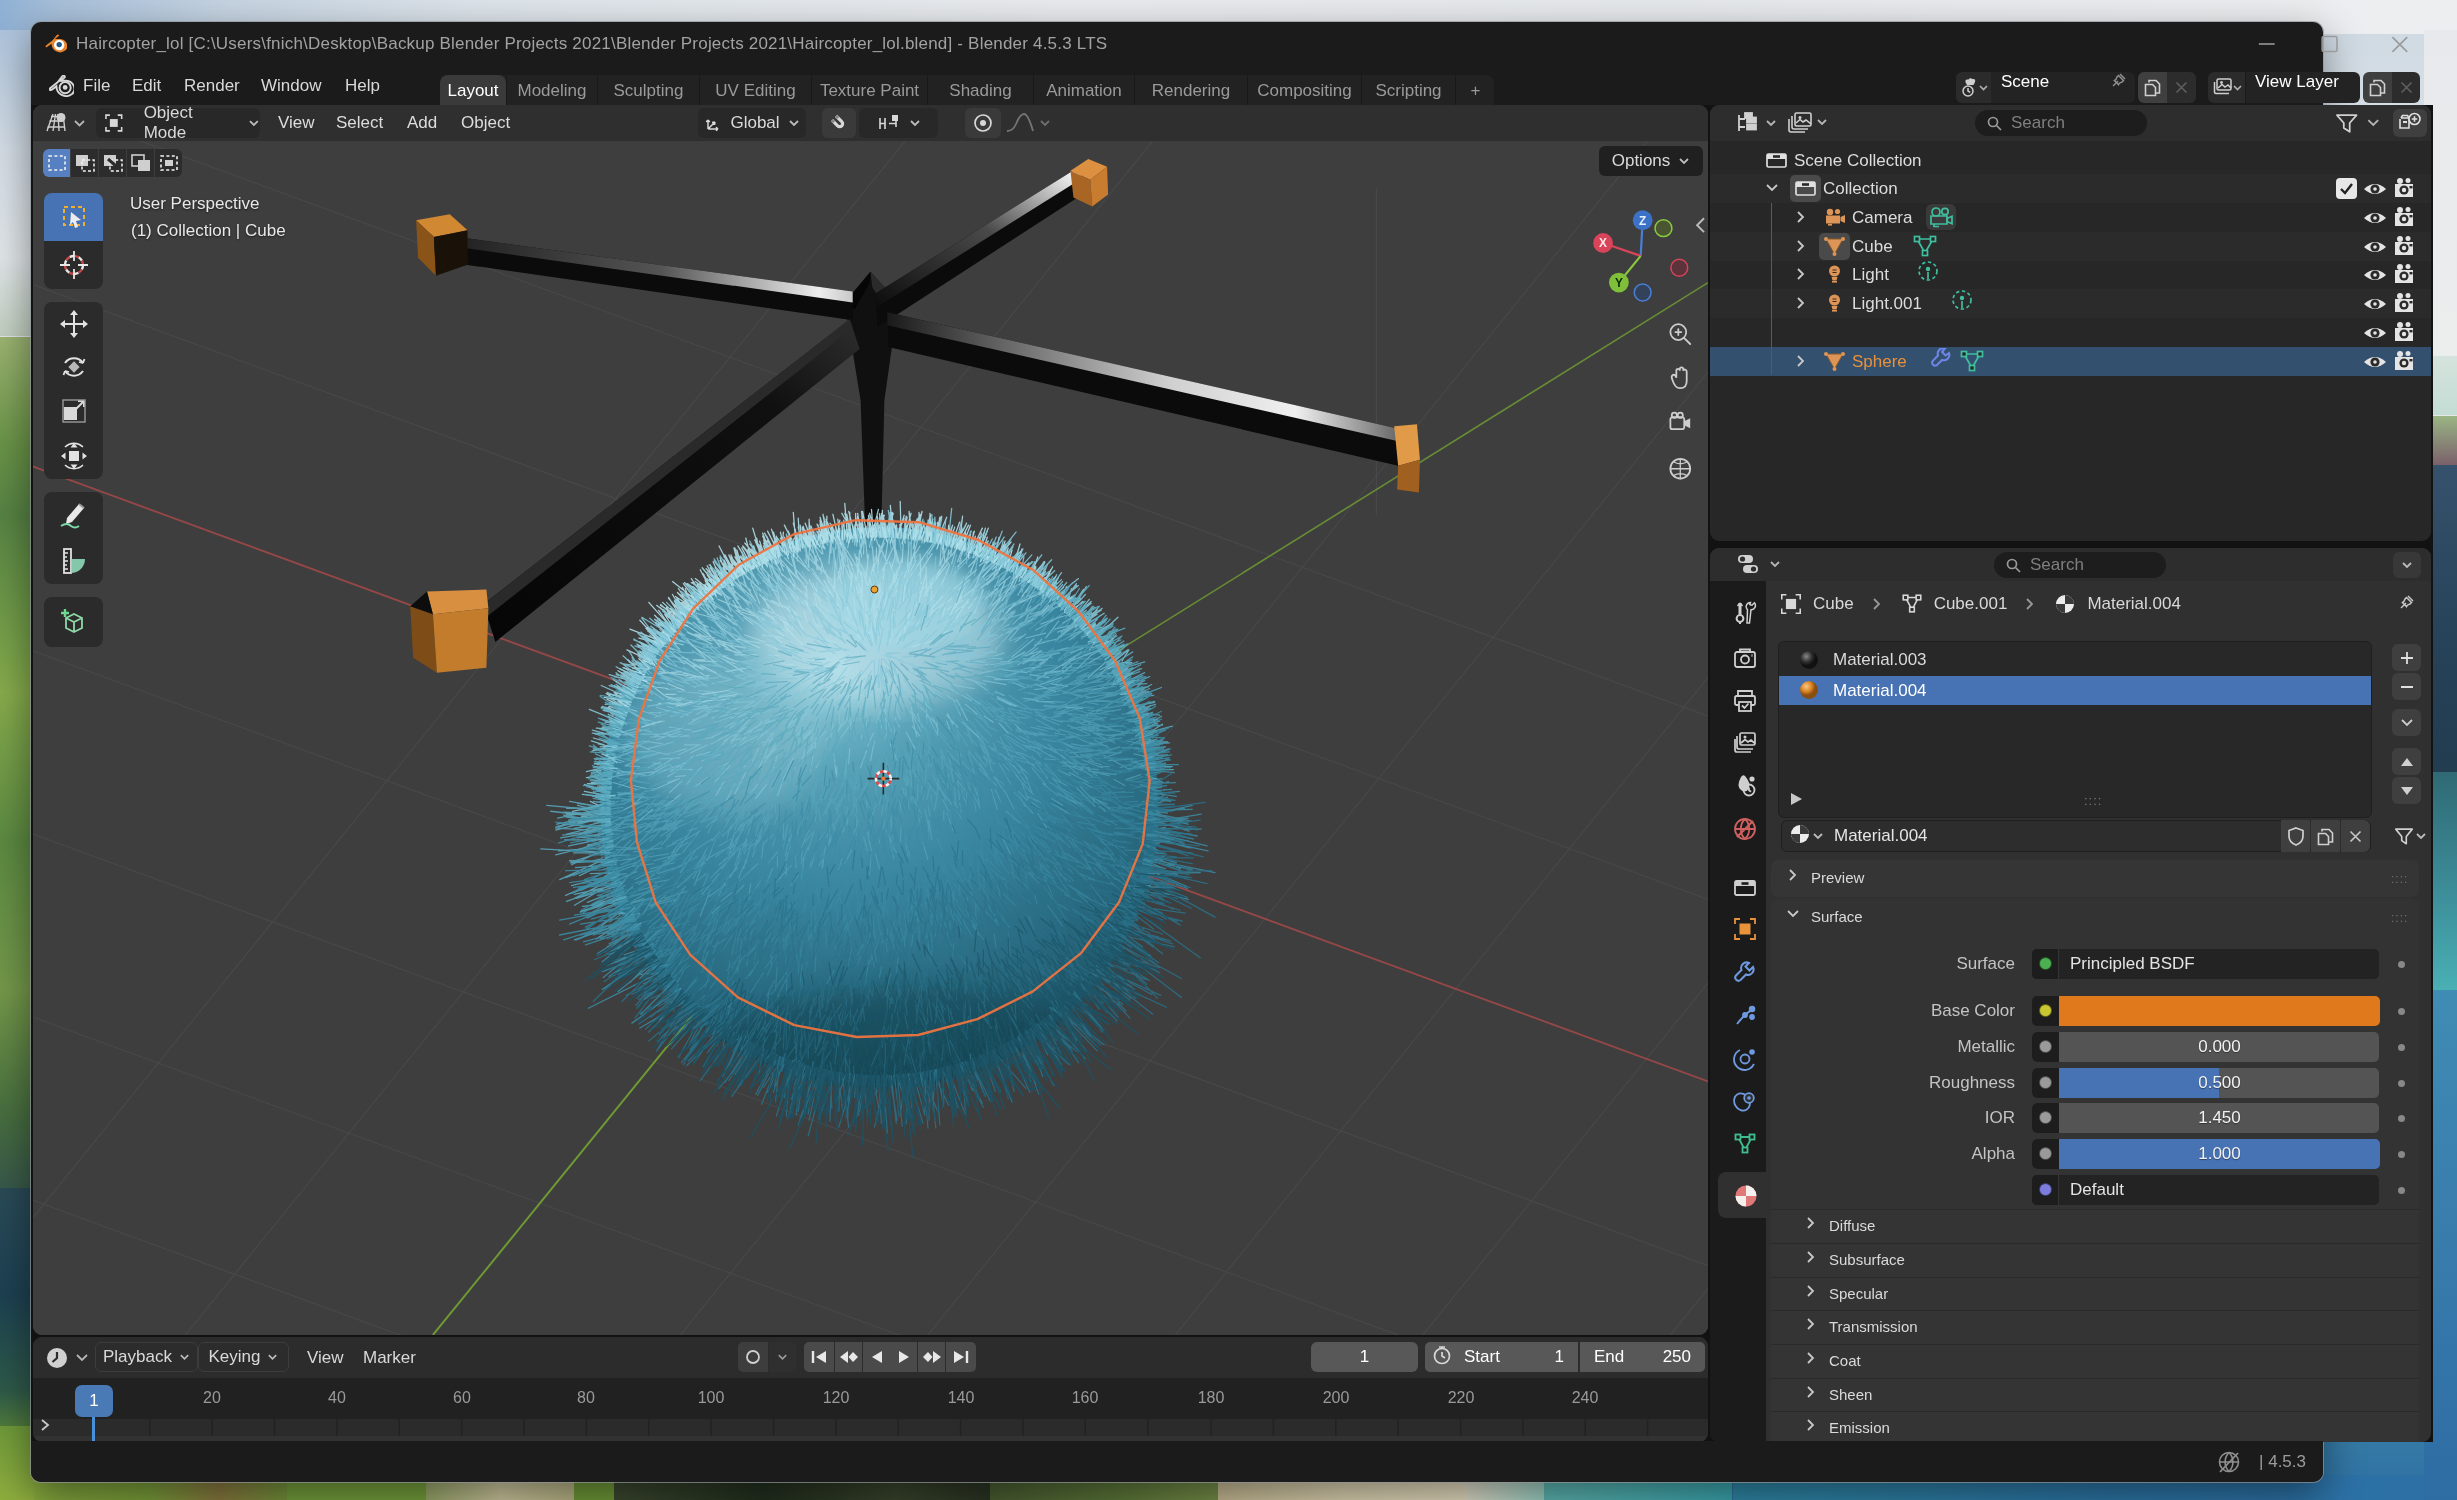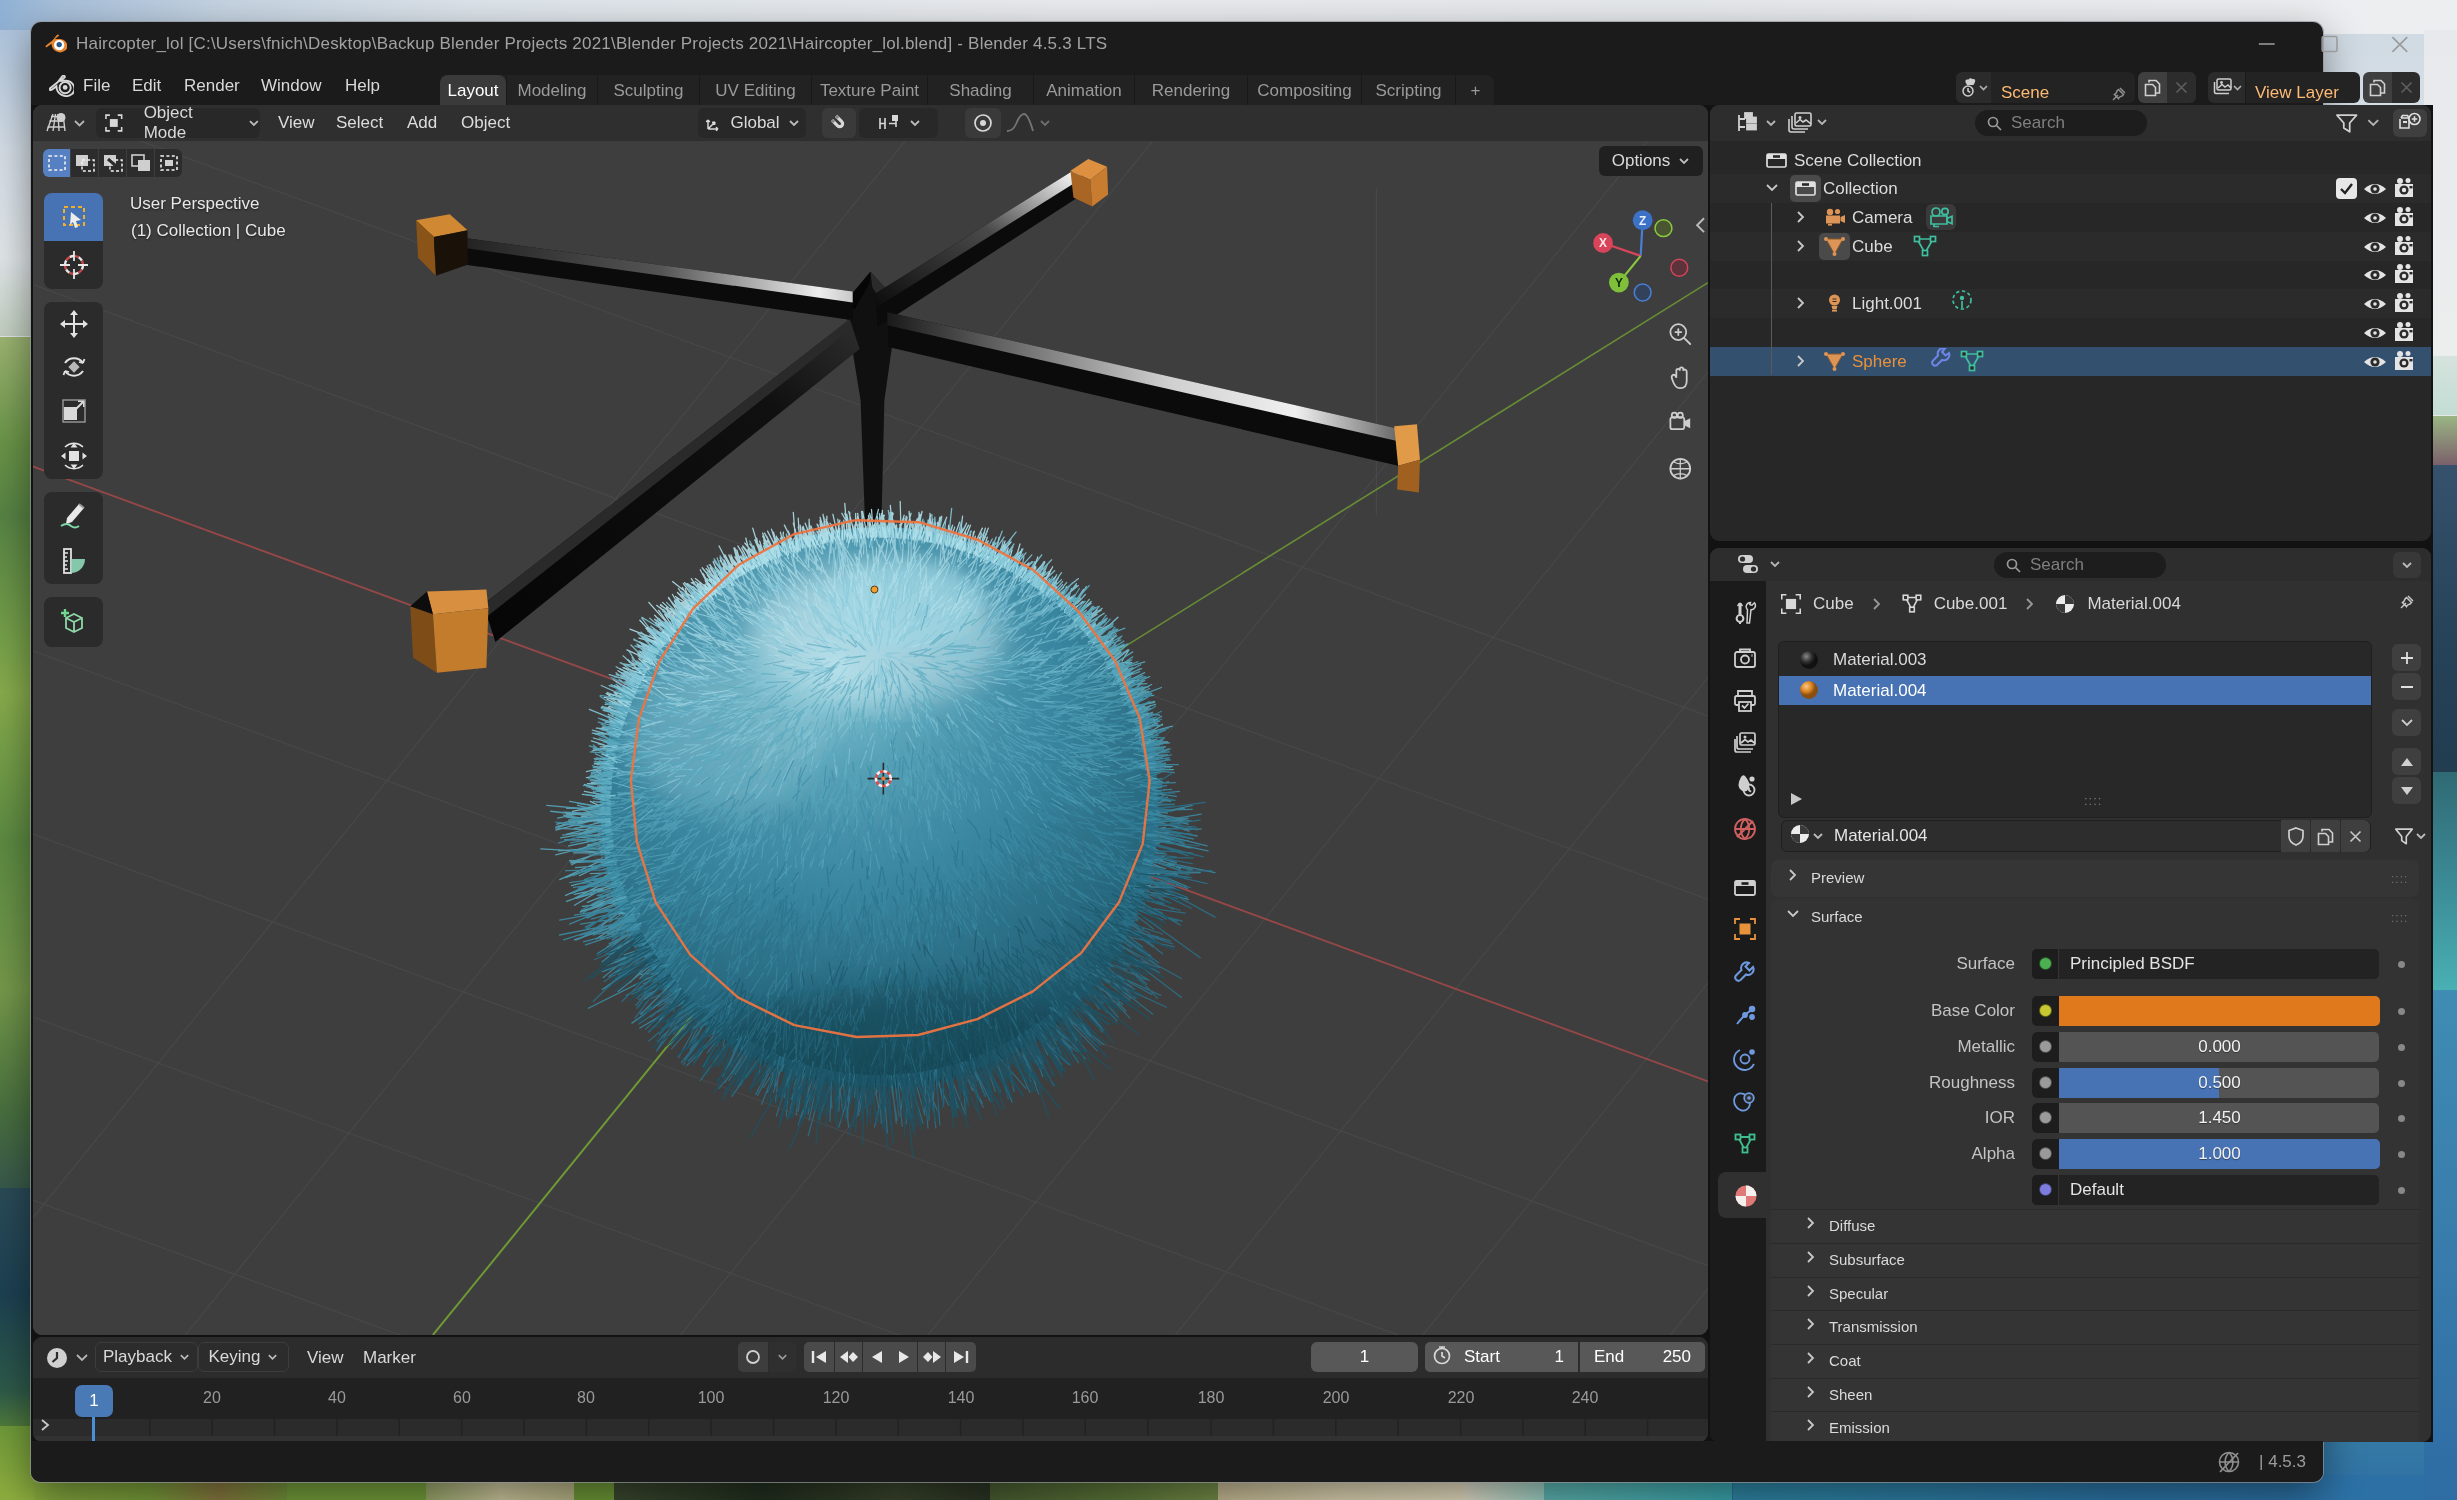--- a/index.html
+++ b/index.html
@@ -15,21 +15,21 @@
 .area{position:absolute;border-radius:9px;overflow:hidden}
 
 #title{position:absolute;left:0;top:0;width:100%;height:44px;color:#9f9f9f;font-size:17px}
 #title .t{position:absolute;left:45px;top:0;line-height:44px;letter-spacing:0.2px;color:#a2a2a2}
 
 #menurow{position:absolute;left:0;top:44px;width:100%;height:40px;font-size:17px;color:#d8d8d8}
 .mi{position:absolute;top:0;line-height:40px}
 .tab{position:absolute;top:9px;height:31px;line-height:31px;color:#9a9a9a;text-align:center;font-size:17px}
 
 .btn{position:absolute;background:#282828;border-radius:6px;display:flex;align-items:center;justify-content:center;color:#d9d9d9}
-.fld{position:absolute;background:#1f1f1f;border-radius:6px;color:#fdba74;display:flex;align-items:flex-end}
+.fld{position:absolute;background:#1f1f1f;border-radius:6px;color:#ffffff;display:flex;align-items:flex-start}
 .search{position:absolute;background:#1d1d1d;border-radius:13px;color:#7f7f7f;display:flex;align-items:center;font-size:17px}
 .search svg{margin:0 9px 0 12px}
 
 #vp{left:2px;top:83px;width:1675px;height:1230px;background:#3e3e3e}
 #vphead{position:absolute;left:0;top:0;width:100%;height:36px;background:#2f2f2f;font-size:17px;color:#dcdcdc}
 #outl{left:1679px;top:83px;width:721px;height:436px;background:#272727}
 #props{left:1679px;top:526px;width:721px;height:894px;background:#303030}
 #tline{left:2px;top:1315px;width:1675px;height:105px;background:#2c2c2c}
 #status{position:absolute;left:0;bottom:0;width:100%;height:41px;border-radius:0 0 10px 10px;background:#1b1b1b;color:#9c9c9c;font-size:17px}
 .hdr{position:absolute;left:0;top:0;width:100%;height:36px;background:#2d2d2d}
@@ -668,20 +668,41 @@
       <span class="abs" style="left:682px;top:129px"><svg width="26" height="24" viewBox="0 0 26 24">
           <g fill="#e4e4e4">
             <circle cx="8" cy="5" r="3"></circle>
             <circle cx="16" cy="4.5" r="2.5"></circle>
             <path d="M3 8 h18 v13 h-18 Z"></path>
           </g>
           <circle cx="12" cy="14" r="4.6" fill="#2a2a2a"></circle>
           <circle cx="12" cy="14" r="2.2" fill="#e4e4e4"></circle>
           <rect x="17.5" y="10" width="3" height="2.4" fill="#2a2a2a"></rect>
         </svg></span>
+      <div class="abs" style="left:0;top:155px;width:100%;height:29px">
+        <span class="abs" style="left:83px;top:6px"><svg width="16" height="16" viewBox="0 0 16 16">
+            <path d="M5 3 l5 5 -5 5" fill="none" stroke="#c8c8c8" stroke-width="1.8"></path>
+          </svg></span>
+        <span class="abs" style="left:112px;top:3px"><svg width="25" height="22" viewBox="0 0 25 22">
+            <g fill="#dd9557">
+              <circle cx="12.5" cy="8" r="5.5"></circle>
+              <path d="M9.5 14 h6 l-1 3.5 h-4 Z"></path>
+              <rect x="10" y="18" width="5" height="1.6"></rect>
+            </g>
+            <path d="M10.5 7 h4 M10.5 9.5 h4" stroke="#3a2a14" stroke-width="1.2"></path>
+          </svg></span>
+        <span class="abs" style="left:142px;top:0;line-height:29px;color:#dcdcdc;font-size:17px">Light</span>
+        <span class="abs" style="left:204px;top:0px"><svg width="28" height="28" viewBox="0 0 28 28">
+            <g fill="none" stroke="#3fbf9f" stroke-width="1.7">
+              <circle cx="14" cy="11" r="9" stroke-dasharray="3.4 2.6"></circle>
+              <circle cx="14" cy="9" r="2.2" fill="#3fbf9f" stroke="none"></circle>
+              <path d="M14 12 v7"></path>
+            </g>
+          </svg></span>
+      </div>
       <span class="abs" style="left:652px;top:157px"><svg class="EYE" width="26" height="26" viewBox="0 0 26 26">
           <path d="M2 13 Q13 3 24 13 Q13 23 2 13 Z" fill="#e4e4e4"></path>
           <circle cx="13" cy="13" r="4.6" fill="#2a2a2a"></circle>
           <circle cx="13" cy="13" r="1.8" fill="#e4e4e4"></circle>
         </svg></span>
       <span class="abs" style="left:682px;top:157px"><svg width="26" height="24" viewBox="0 0 26 24">
           <g fill="#e4e4e4">
             <circle cx="8" cy="5" r="3"></circle>
             <circle cx="16" cy="4.5" r="2.5"></circle>
             <path d="M3 8 h18 v13 h-18 Z"></path>

